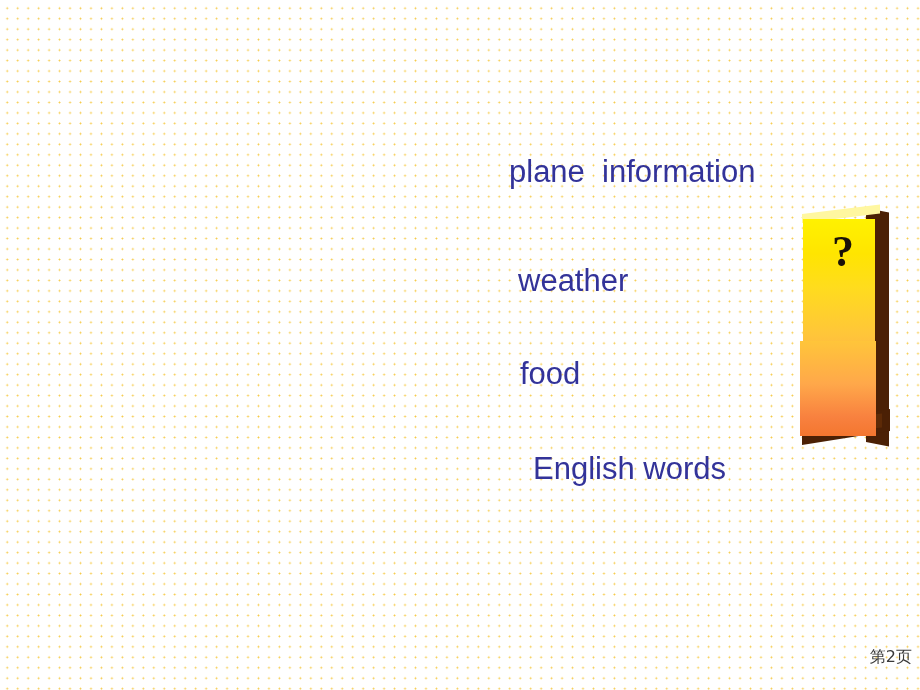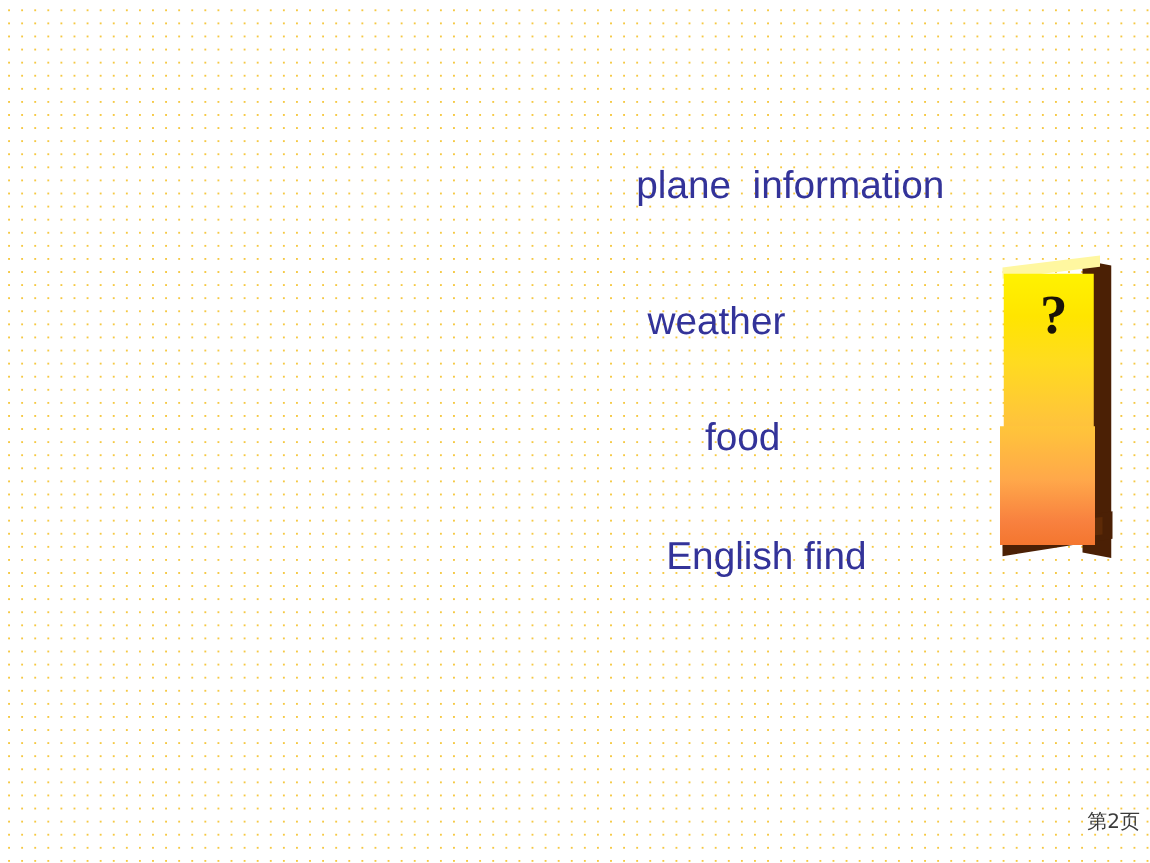--- a/index.html
+++ b/index.html
@@ -39,24 +39,25 @@
     text-shadow: 2px 2px 1px rgba(130,130,130,0.55);
   }
 
   
   .blue-item {
     position: absolute;
     color: #333399;
     font-size: 31px;
     line-height: 36px;
     white-space: pre;
+    margin-top: 24px;
   }
   #item-plane    { left: 509px; top: 130px; }
   #item-weather  { left: 518px; top: 239px; }
-  #item-food     { left: 564px; top: 332px; }
+  #item-food     { left: 520px; top: 332px; }
   #item-english  { left: 533px; top: 427px; }
 
   
   #qbox {
     position: absolute;
     left: 798px;
     top: 208px;
     width: 96px;
     height: 242px;
   }
@@ -160,21 +161,21 @@
 
 <div id="slide">
 
 
   <div class="blue-item" id="item-plane">plane  information</div>
 
   <div class="blue-item" id="item-weather">weather</div>
 
   <div class="blue-item" id="item-food">food</div>
 
-  <div class="blue-item" id="item-english">English find</div>
+  <div class="blue-item" id="item-english">English words</div>
 
   <div id="qbox">
     <div class="side"></div>
     <div class="base"></div>
     <div class="base2"></div>
     <div class="top-edge"></div>
     <div class="front"></div>
     <div class="front-lower"></div>
     <div class="qmark">?</div>
   </div>

